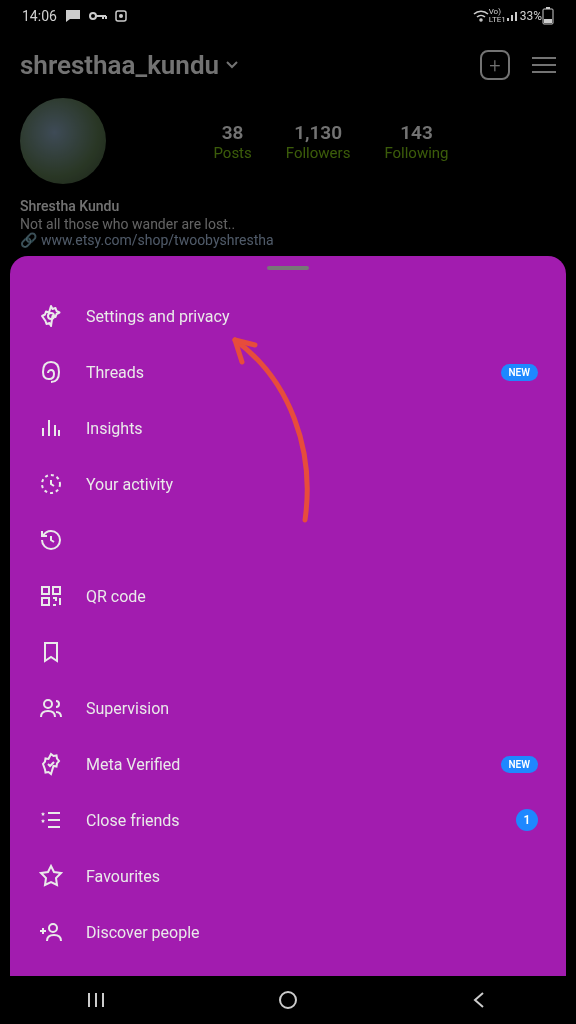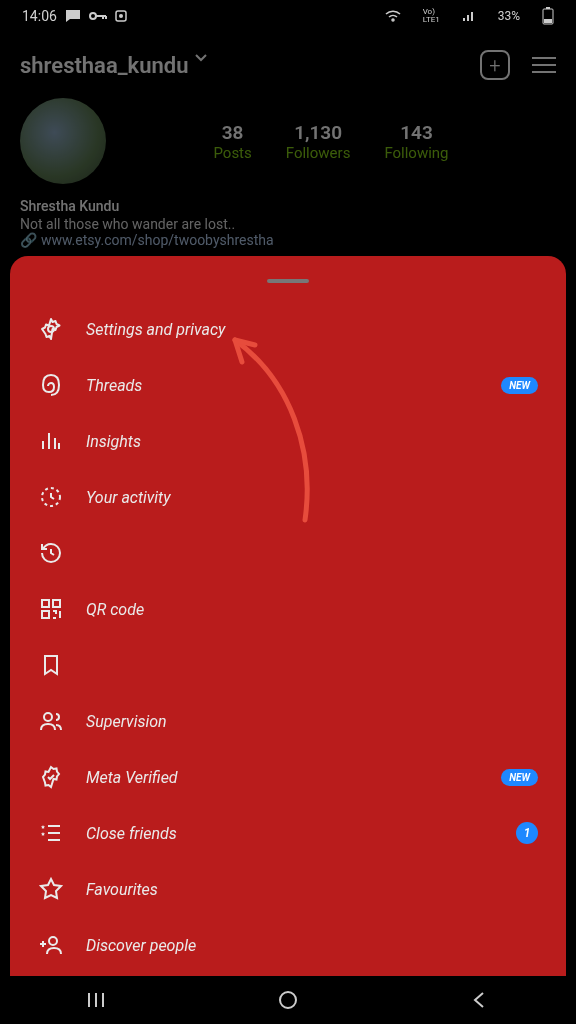--- a/index.html
+++ b/index.html
@@ -15,39 +15,39 @@
   .status-bar {
     height: 32px;
     display: flex;
     justify-content: space-between;
     align-items: center;
     padding: 8px 22px;
     font-size: 14px;
     color: #d0d0d0;
   }
   .status-left { display: flex; align-items: center; gap: 8px; }
-  .status-right { display: flex; align-items: center; gap: 22px; font-size: 12px; }
+  .status-right { display: flex; align-items: center; gap: 0; font-size: 12px; }
   .dimmed-bg {
     position: absolute;
     top: 32px; left: 0; right: 0; bottom: 0;
     background: #000;
     filter: brightness(0.45);
     padding: 18px 20px 0 20px;
   }
   .profile-header {
     display: flex;
     align-items: center;
     justify-content: space-between;
     margin-bottom: 18px;
   }
   .username-row {
     display: flex;
-    align-items: flex-start;
+    align-items: center;
     gap: 6px;
-    font-size: 22px;
+    font-size: 26px;
     font-weight: 600;
   }
   .header-actions { display: flex; align-items: center; gap: 22px; }
   .icon-box {
     width: 30px; height: 30px;
     border: 2px solid #fff;
     border-radius: 8px;
     display: flex; align-items: center; justify-content: center;
     font-size: 20px; font-weight: 300;
   }
@@ -64,25 +64,24 @@
   .stat-label { font-size: 15px; color: #84cc16; }
   .bio { margin-top: 14px; }
   .bio-name { font-size: 14px; font-weight: 500; margin-bottom: 2px; }
   .bio-text { font-size: 14px; color: #ddd; }
   .bio-link { font-size: 14px; color: #b0c8e8; }
 
   .sheet {
     position: absolute;
     top: 256px;
     left: 10px; right: 10px; bottom: 48px;
-    background: #b91c1c;
+    background: #a21caf;
     border-radius: 18px 18px 0 0;
-    padding-top: 23px;
+    padding-top: 10px;
     overflow: hidden;
-    font-style: italic;
   }
   .grabber {
     width: 42px; height: 4px; background: #777; border-radius: 2px;
     margin: 0 auto 18px auto;
   }
   .menu-item {
     display: flex;
     align-items: center;
     padding: 15px 28px;
     gap: 22px;

